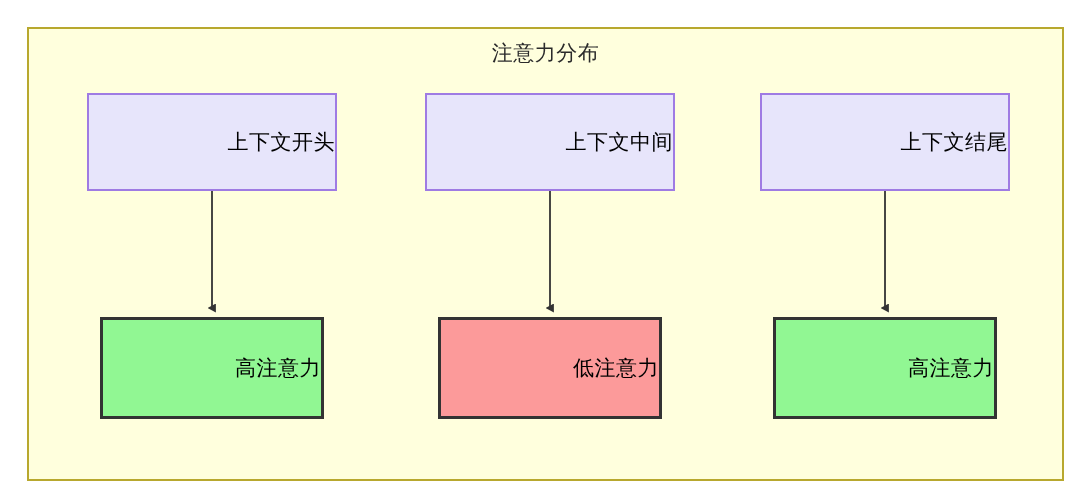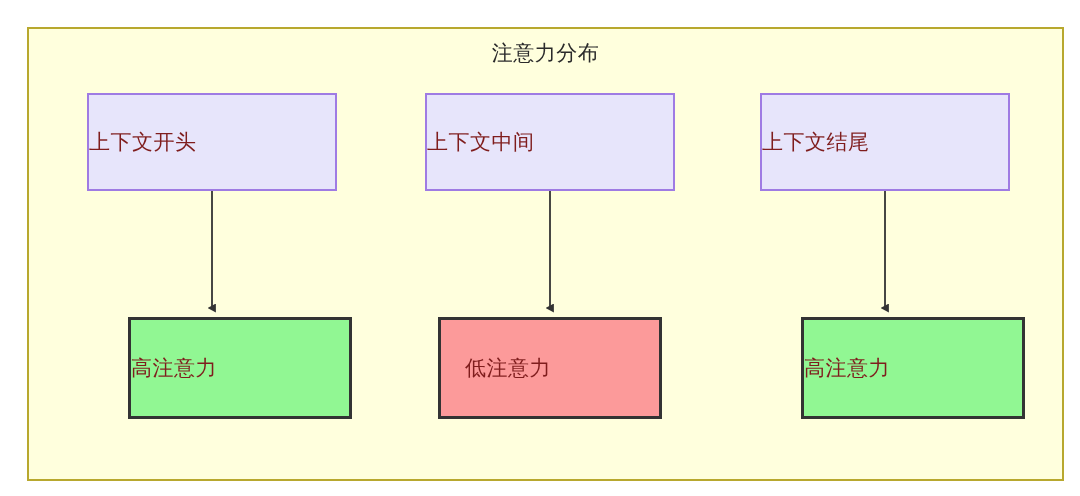--- a/index.html
+++ b/index.html
@@ -37,38 +37,38 @@
     text-align: center;
     font-size: 21px;
     color: #2b2b2b;
     letter-spacing: 0.5px;
     line-height: 28px;
   }
   .node {
     position: absolute;
     display: flex;
     align-items: center;
-    justify-content: flex-start;
+    justify-content: flex-end;
     box-sizing: border-box;
     font-size: 21px;
-    color: #7f1d1d;
+    color: #000000;
     letter-spacing: 0.5px;
   }
   .node-top {
     background: #e7e5fb;
     border: 2px solid #9f7be3;
     width: 250px;
     height: 98px;
   }
   .node-bottom {
     border: 3px solid #333333;
     width: 224px;
     height: 102px;
   }
-  .fill-green { background: #91f793; margin-left: 28px; }
+  .fill-green { background: #91f793; }
   .fill-red   { background: #fc9a9a; }
 
   .edge-layer {
     position: absolute;
     left: 0;
     top: 0;
     width: 1080px;
     height: 496px;
     pointer-events: none;
   }

